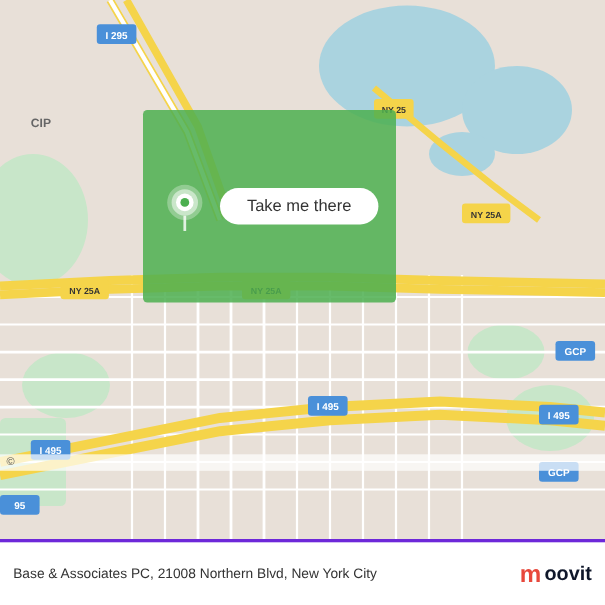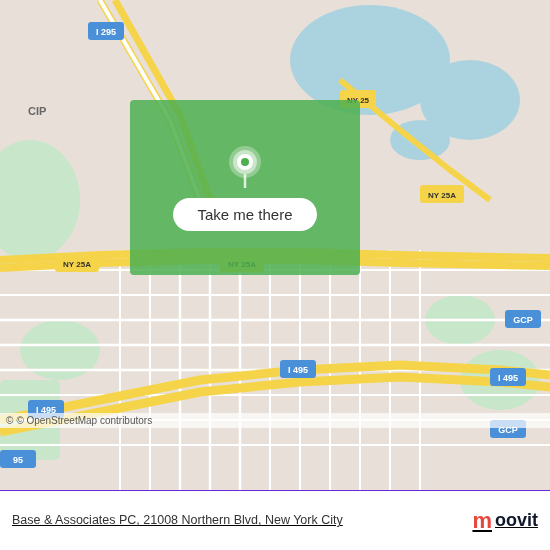--- a/index.html
+++ b/index.html
@@ -29,21 +29,21 @@
     
     .green-overlay {
       position: absolute;
       top: 100px;
       left: 130px;
       width: 230px;
       height: 175px;
       background-color: rgba(76, 175, 80, 0.85);
       border-radius: 4px;
       display: flex;
-      flex-direction: column;
+      flex-direction: row;
       align-items: center;
       justify-content: center;
       gap: 10px;
     }
 
     .location-pin {
       width: 44px;
       height: 44px;
       display: flex;
       align-items: center;
@@ -64,22 +64,21 @@
 
     
     #bottom-bar {
       width: 550px;
       height: 60px;
       background: white;
       display: flex;
       align-items: center;
       justify-content: center;
       padding: 0 12px;
-      border-top: 1px solid #6d28d9;
-      text-decoration: underline;
+      border-top: 3px solid #6d28d9;
     }
 
     .bottom-text {
       font-size: 12.5px;
       color: #333;
       flex: 1;
       line-height: 1.3;
     }
 
     .moovit-logo {
@@ -214,21 +213,20 @@
         <path d="M20 30 L20 44" stroke="white" stroke-width="2.5" opacity="0.8"></path>
       </svg>
     </div>
 
     <button class="take-me-there-btn">Take me there</button>
   </div>
 
   
   <div class="copyright-bar">
     <span>©</span>
-    <span>© OpenStreetMap contributors</span>
   </div>
 </div>
 
 <div id="bottom-bar">
   <div class="bottom-text">Base &amp; Associates PC, 21008 Northern Blvd, New York City</div>
   <div class="moovit-logo">
     <span class="moovit-m">m</span>
     <span class="moovit-text">oovit</span>
   </div>
 </div>

